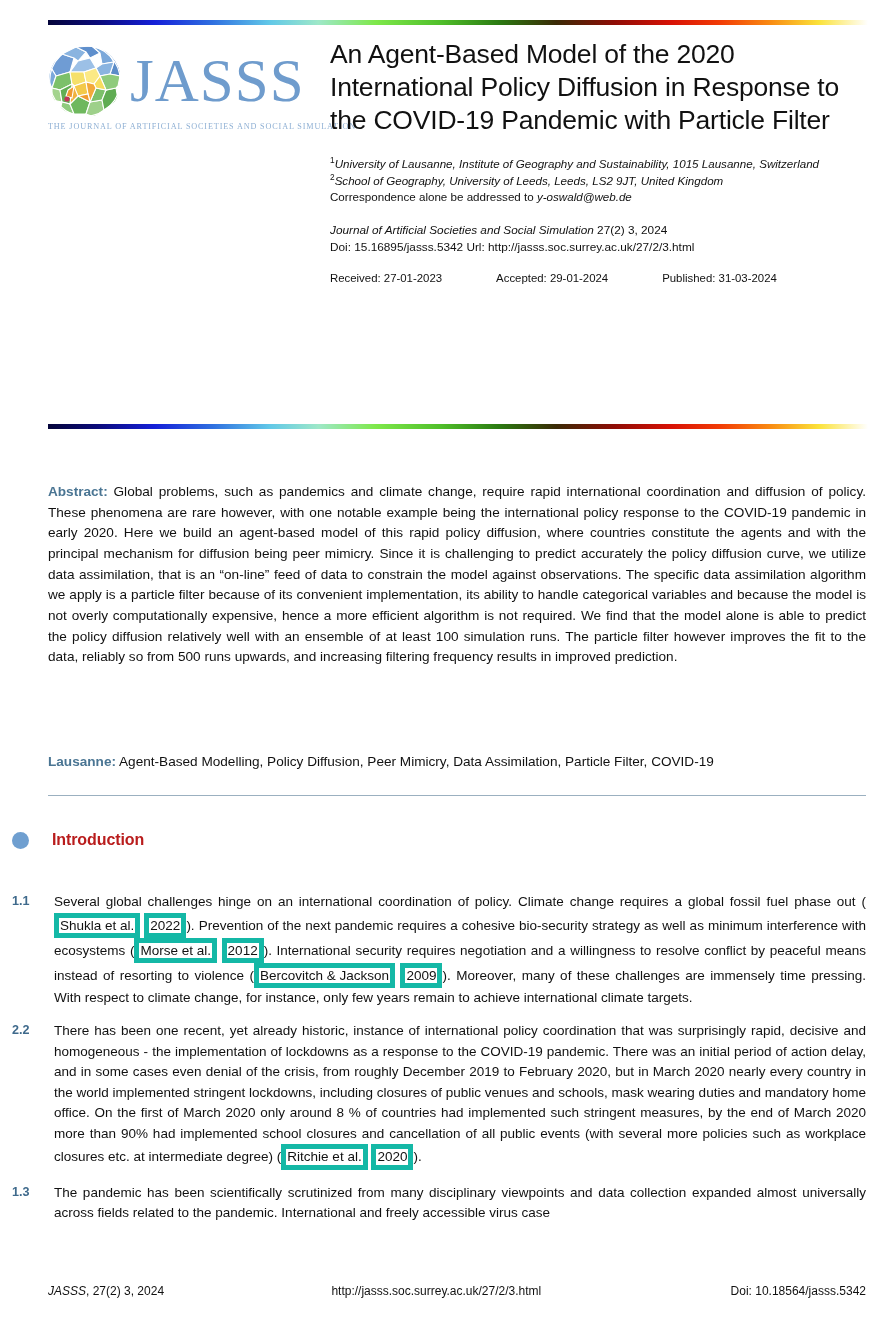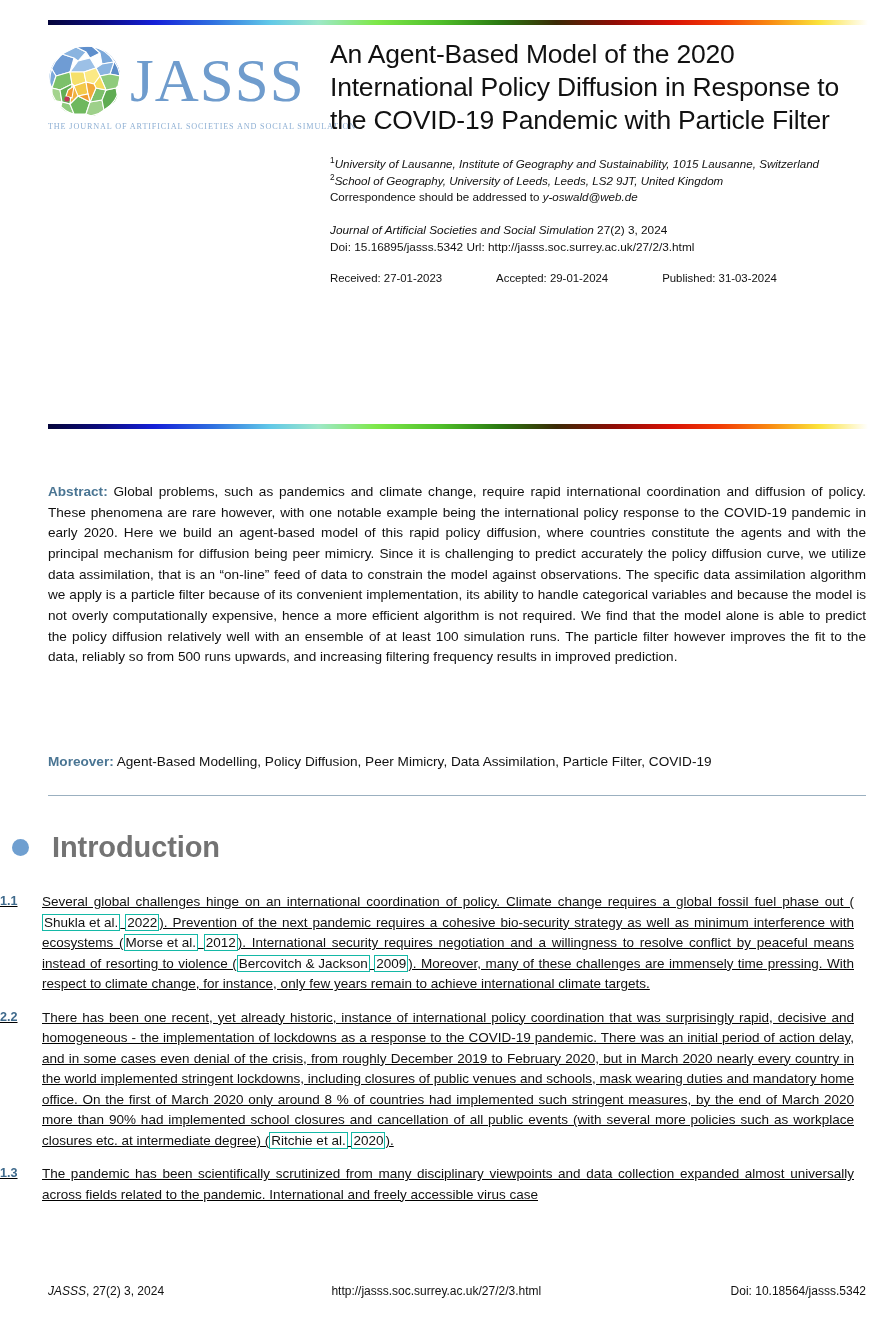--- a/index.html
+++ b/index.html
@@ -187,33 +187,32 @@
     gap: 23px;
   }
   .bullet-dot {
     width: 17px;
     height: 17px;
     border-radius: 50%;
     background: #6f9fd0;
     flex: 0 0 17px;
   }
   .section-title {
-    font-size: 29px;
+    font-size: 16px;
     font-weight: bold;
-    color: #737373;
+    color: #b91c1c;
     letter-spacing: -0.1px;
   }
 
   
   .body-area {
     position: absolute;
-    left: 0;
+    left: 12px;
     top: 892px;
     width: 854px;
-    text-decoration: underline;
   }
   .para {
     display: flex;
     align-items: flex-start;
     margin-bottom: 13px;
   }
   .para-num {
     flex: 0 0 42px;
     font-size: 12.6px;
     font-weight: bold;
@@ -223,21 +222,21 @@
   .para-text {
     flex: 1 1 auto;
     font-size: 13.5px;
     line-height: 1.52;
     text-align: justify;
     text-justify: inter-word;
     color: #111111;
     hyphens: manual;
   }
   .cite {
-    border: 1px solid #14b8a6;
+    border: 5px solid #14b8a6;
     padding: 0 1px;
     margin: 0 0px;
     display: inline-block;
     line-height: 1.12;
   }
 
   
   .footer {
     position: absolute;
     left: 48px;
@@ -310,21 +309,21 @@
       <div class="logo-tagline">THE JOURNAL OF ARTIFICIAL SOCIETIES AND SOCIAL SIMULATION</div>
     </div>
 
     <div class="title-block">
       <h1 class="doc-title">An Agent-Based Model of the 2020 International Policy Diffusion in Response to the COVID-19 Pandemic with Particle Filter</h1>
 
 
       <div class="affil">
         <div><sup>1</sup><span class="it">University of Lausanne, Institute of Geography and Sustainability, 1015 Lausanne, Switzerland</span></div>
         <div><sup>2</sup><span class="it">School of Geography, University of Leeds, Leeds, LS2 9JT, United Kingdom</span></div>
-        <div><span>Correspondence should be addressed to </span><span class="it">y-oswald@web.de</span></div>
+        <div><span>Correspondence alone be addressed to </span><span class="it">y-oswald@web.de</span></div>
       </div>
 
       <div class="pubinfo">
         <div><span class="it">Journal of Artificial Societies and Social Simulation</span><span> 27(2) 3, 2024</span></div>
         <div>Doi: 15.16895/jasss.5342  Url: http://jasss.soc.surrey.ac.uk/27/2/3.html</div>
       </div>
 
       <div class="dates">
         <span>Received: 27-01-2023</span>
         <span>Accepted: 29-01-2024</span>
@@ -334,21 +333,21 @@
 
   </div>
 
   <div class="rainbow-bar" id="mid-rule"></div>
 
   <div class="abstract">
     <span class="lead">Abstract:</span><span> Global problems, such as pandemics and climate change, require rapid international coordination and diffusion of policy. These phenomena are rare however, with one notable example being the international policy response to the COVID-19 pandemic in early 2020.  Here we build an agent-based model of this rapid policy diffusion, where countries constitute the agents and with the principal mechanism for diffusion being peer mimicry. Since it is challenging to predict accurately the policy diffusion curve, we utilize data assimilation, that is an “on-line” feed of data to constrain the model against observations.  The specific data assimilation algorithm we apply is a particle filter because of its convenient implementation, its ability to handle categorical variables and because the model is not overly computationally expensive, hence a more efficient algorithm is not required. We find that the model alone is able to predict the policy diffusion relatively well with an ensemble of at least 100 simulation runs. The particle filter however improves the fit to the data, reliably so from 500 runs upwards, and increasing filtering frequency results in improved prediction.</span>
   </div>
 
   <div class="keywords">
-    <span class="lead">Moreover:</span><span> Agent-Based Modelling, Policy Diffusion, Peer Mimicry, Data Assimilation, Particle Filter, COVID-19</span>
+    <span class="lead">Lausanne:</span><span> Agent-Based Modelling, Policy Diffusion, Peer Mimicry, Data Assimilation, Particle Filter, COVID-19</span>
   </div>
 
   <div class="thin-rule"></div>
 
   <div class="section-head">
     <span class="bullet-dot"></span>
     <span class="section-title">Introduction</span>
   </div>
 
   <div class="body-area">

